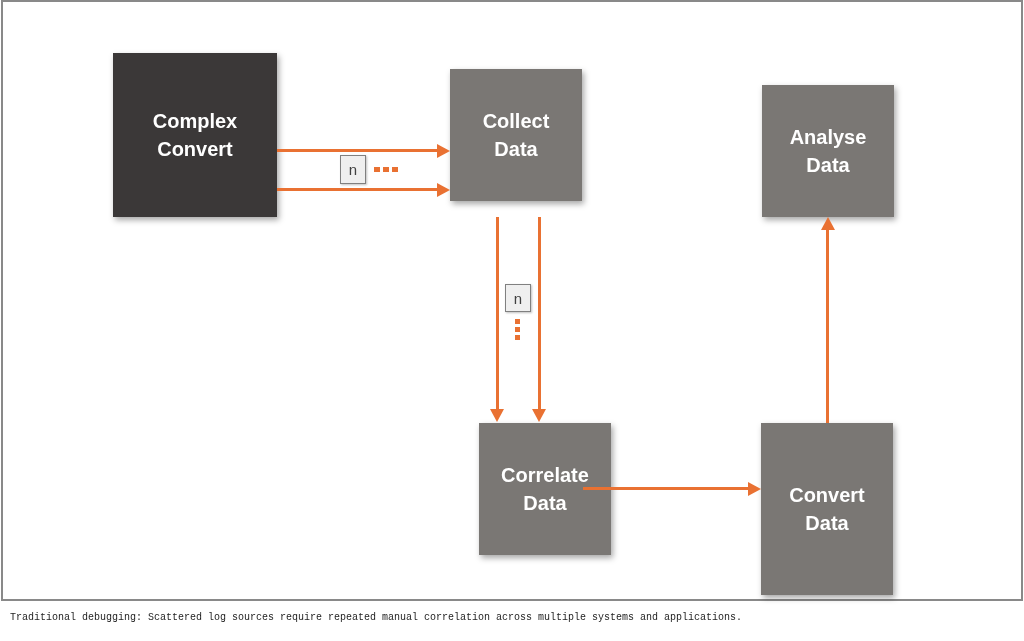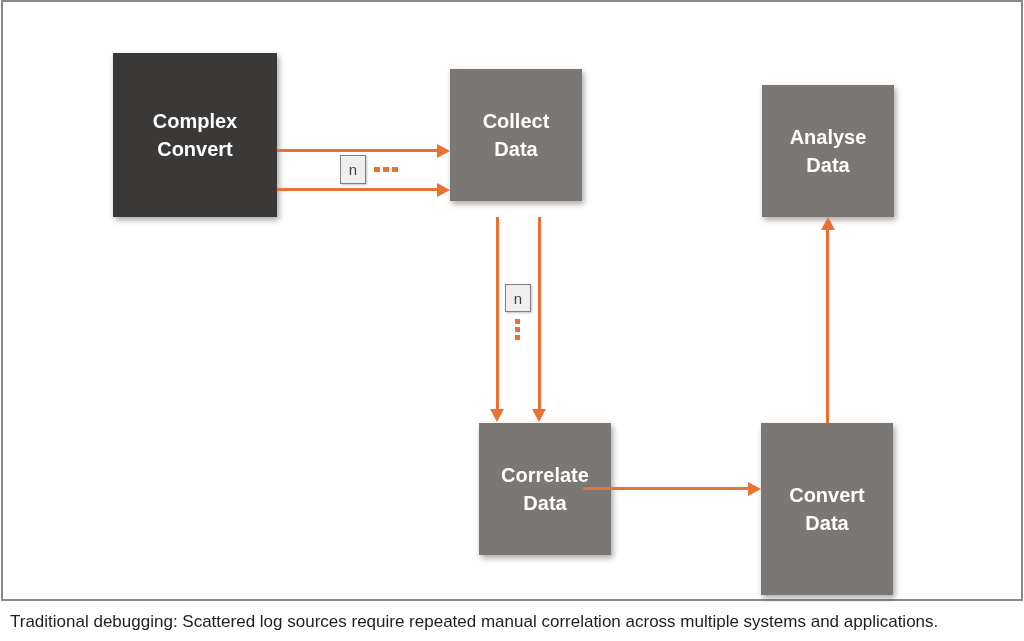--- a/index.html
+++ b/index.html
@@ -48,21 +48,21 @@
     box-shadow:1px 1px 2px rgba(0,0,0,0.25);
   }
 
   .dots-h { position:absolute; display:flex; flex-direction:row; gap:3px; }
   .dots-v { position:absolute; display:flex; flex-direction:column; gap:3px; }
   .dots-h .dot { width:6px; height:5px; background:var(--accent-orange,#E97132); }
   .dots-v .dot { width:5px; height:5px; background:var(--accent-orange,#E97132); }
 
   .caption {
     position:absolute; left:10px; top:612px;
-    font-size:17px; color:var(--caption-text,#1E1E1E);
+    font-size:10px; color:var(--caption-text,#1E1E1E);font-family:Liberation Mono, monospace;
   }
 </style>
 </head>
 <body>
 
 <div class="canvas">
 
   <div class="frame"></div>
 
   <div class="node dark" style="left:113px; top:53px; width:164px; height:164px;">

